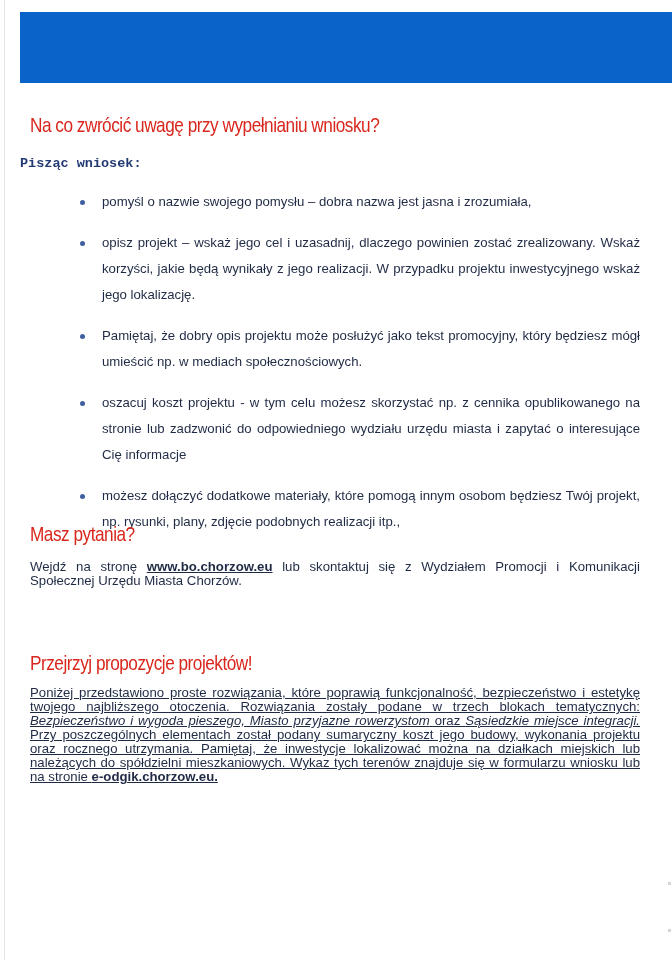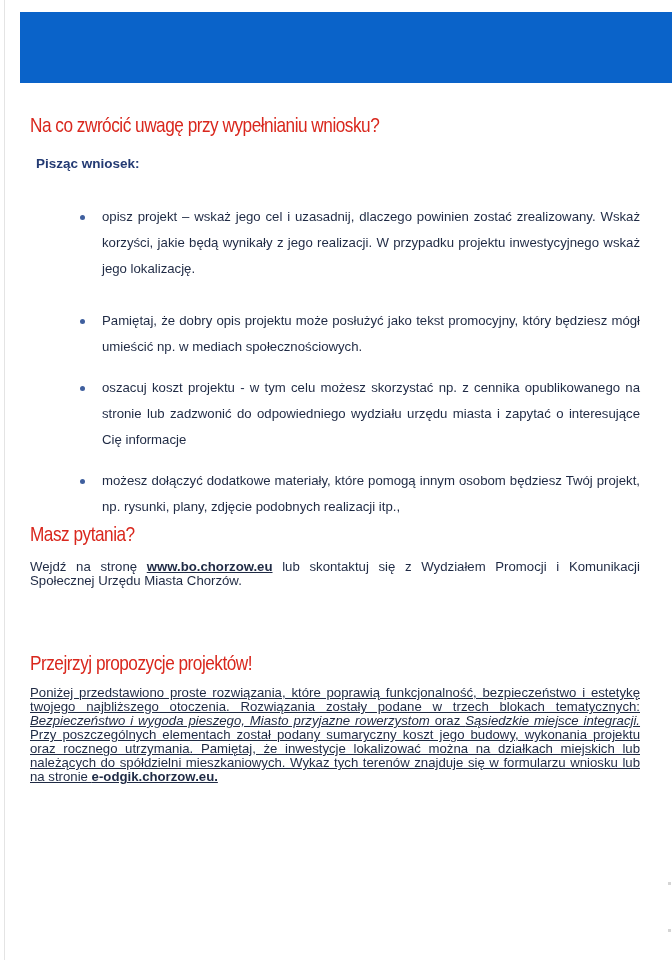--- a/index.html
+++ b/index.html
@@ -43,25 +43,26 @@
       transform: scaleX(0.82);
       transform-origin: left center;
       white-space: nowrap;
     }
     #h1 { top: 113px; }
     #h2 { top: 522px; }
     #h3 { top: 651px; }
 
     .subhead {
       position: absolute;
-      left: 36px;
+      left: 20px;
       top: 156px;
       font-size: 13.5px;
       font-weight: bold;
       color: #233a73;
+      font-family: Liberation Mono, monospace;
     }
 
     .bullets {
       position: absolute;
       left: 30px;
       top: 189px;
       width: 610px;
       margin: 0;
       padding: 0;
       list-style: none;
@@ -78,21 +79,21 @@
       position: absolute;
       left: 50px;
       top: 11px;
       width: 5px;
       height: 5px;
       border-radius: 50%;
       background: #3f5f9e;
     }
     #b1 { margin-top: 0; }
     #b2 { margin-top: 15px; }
-    #b3 { margin-top: 26px; }
+    #b3 { margin-top: 15px; }
     #b4 { margin-top: 15px; }
     #b5 { margin-top: 15px; }
 
     .para {
       position: absolute;
       left: 30px;
       width: 610px;
       margin: 0;
       font-size: 13.2px;
       line-height: 14px;
@@ -128,20 +129,24 @@
 
 <div class="left-edge"></div>
 
 <div class="banner"></div>
 
 <h2 id="h1" class="heading">Na co zwrócić uwagę przy wypełnianiu wniosku?</h2>
 
 <div class="subhead">Pisząc wniosek:</div>
 
 <ul class="bullets">
+  <li id="b1">
+    <span class="dot"></span>
+    <span>pomyśl o nazwie swojego pomysłu – dobra nazwa jest jasna i zrozumiała,</span>
+  </li>
   <li id="b2">
     <span class="dot"></span>
     <span>opisz projekt – wskaż jego cel i uzasadnij, dlaczego powinien zostać zrealizowany. Wskaż korzyści, jakie będą wynikały z jego realizacji. W przypadku projektu inwestycyjnego wskaż jego lokalizację.</span>
   </li>
   <li id="b3">
     <span class="dot"></span>
     <span>Pamiętaj, że dobry opis projektu może posłużyć jako tekst promocyjny, który będziesz mógł umieścić np. w mediach społecznościowych.</span>
   </li>
   <li id="b4">
     <span class="dot"></span>

